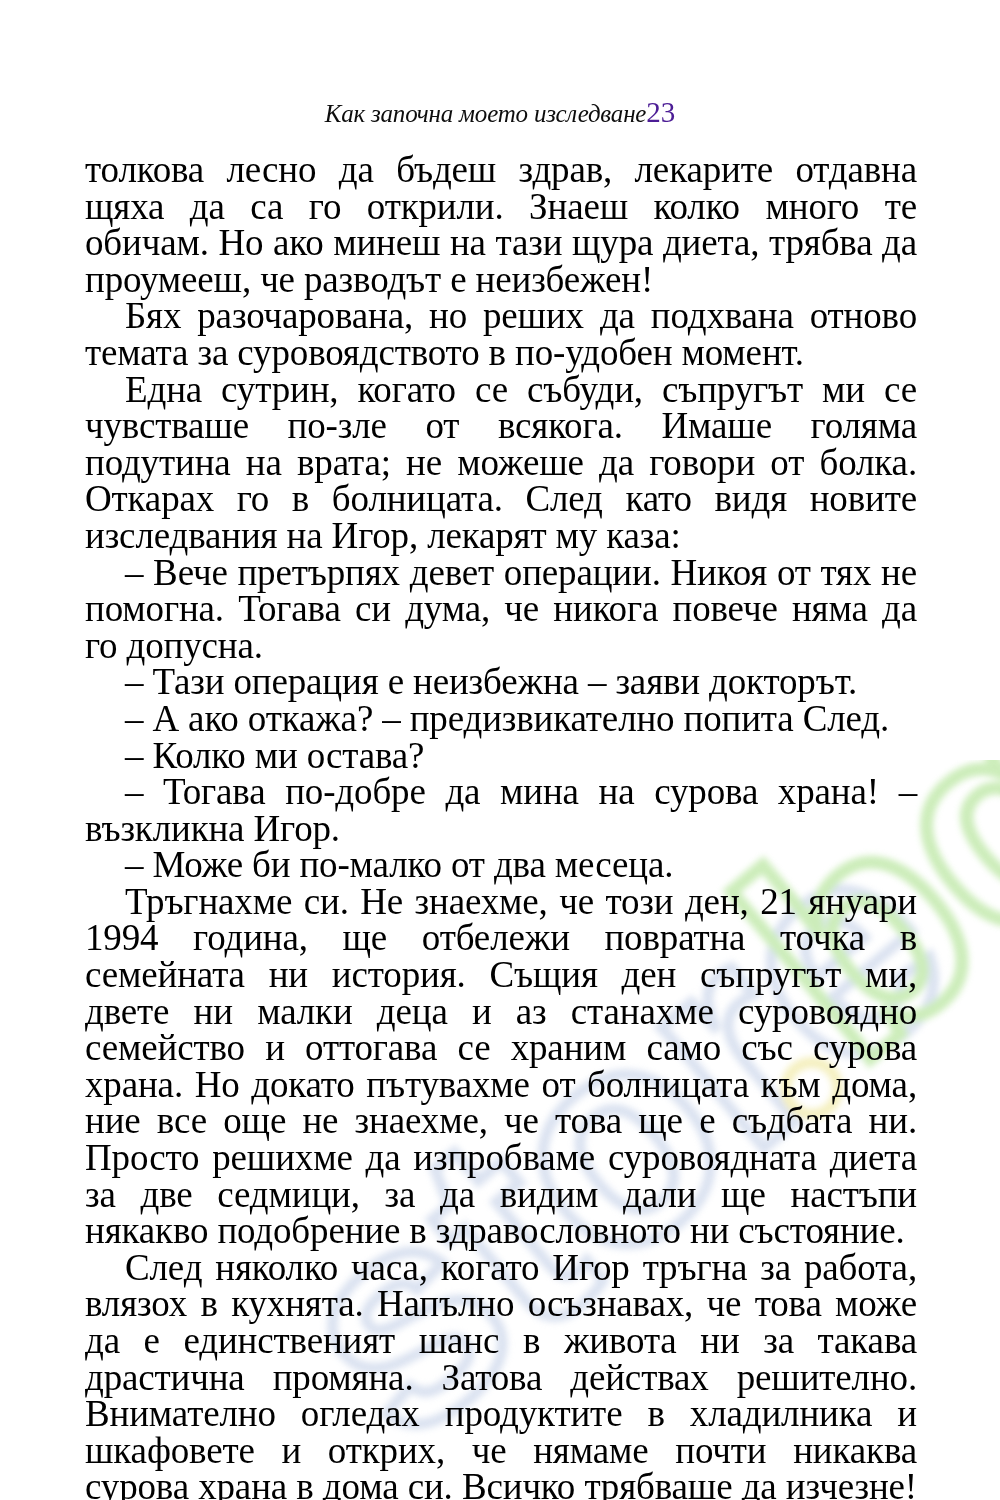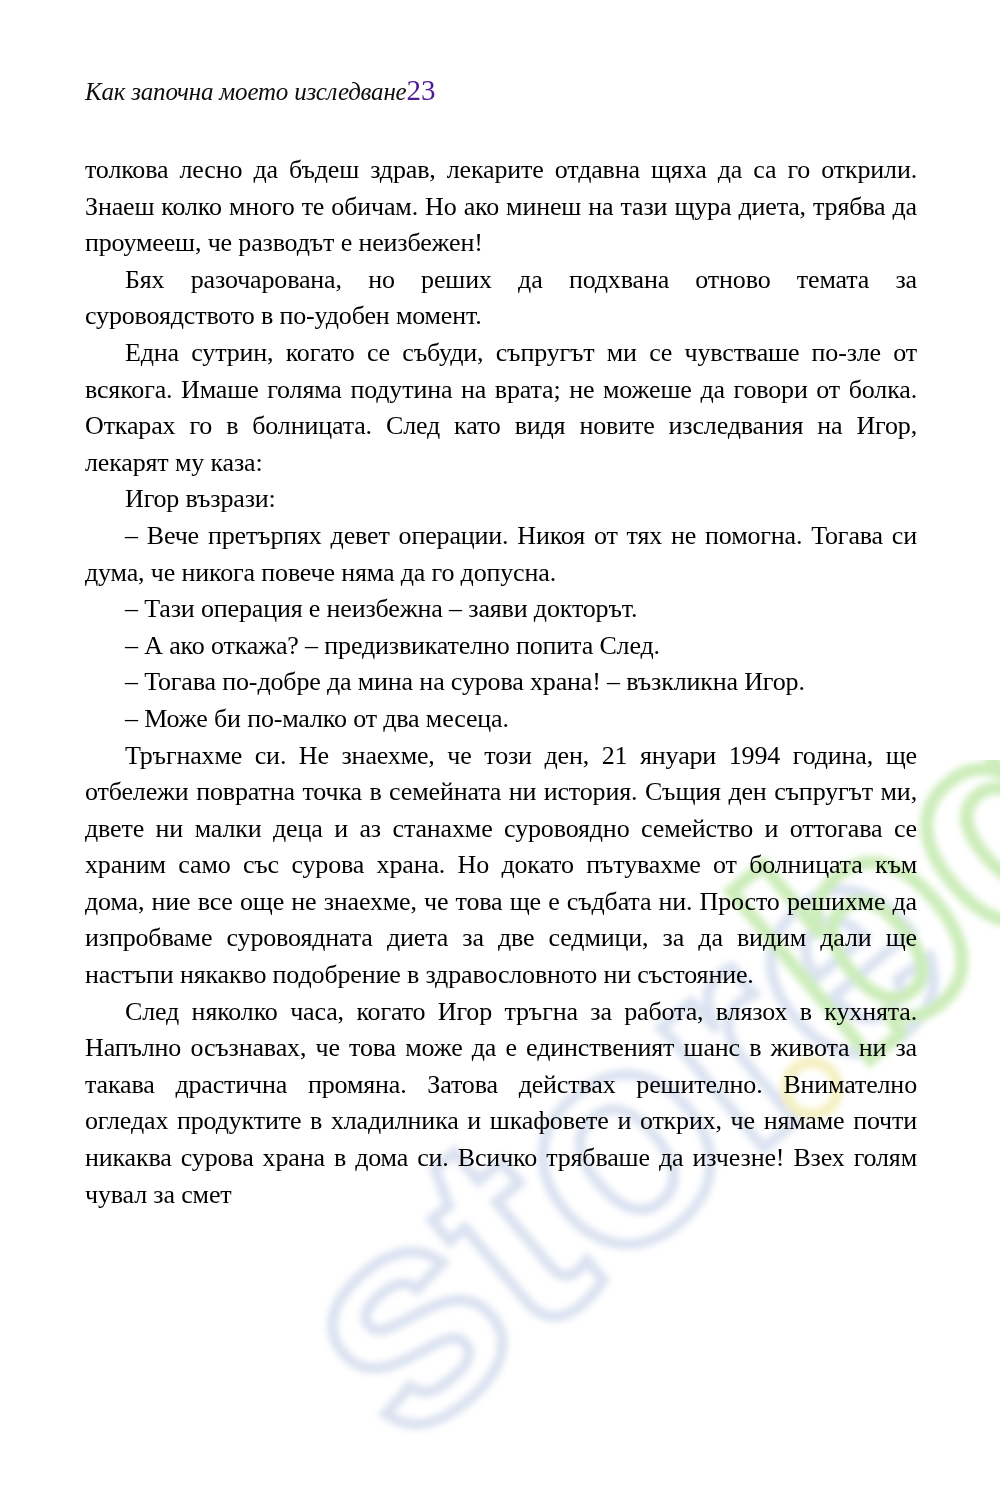--- a/index.html
+++ b/index.html
@@ -34,26 +34,26 @@
     top: 760px;
     width: 800px;
     height: 740px;
     opacity: 0.62;
   }
 
   
   #runhead {
     position: absolute;
     left: 85px;
-    top: 74px;
+    top: 96px;
     width: 830px;
     height: 40px;
     display: flex;
     align-items: baseline;
-    justify-content: flex-start;
+    justify-content: center;
     z-index: 3;
   }
   #runhead .rh-title {
     font-family: "Liberation Serif", "DejaVu Serif", serif;
     font-style: italic;
     font-size: 25px;
     letter-spacing: -0.2px;
     color: #0d0d0d;
     white-space: nowrap;
   }
@@ -67,21 +67,21 @@
   #bodyblock {
     position: absolute;
     left: 85px;
     top: 152px;
     width: 832px;
     z-index: 3;
   }
 
   .para {
     margin: 0;
-    font-size: 26px;
+    font-size: 37px;
     line-height: 36.6px;
     text-align: justify;
     text-justify: inter-word;
     letter-spacing: -0.15px;
     word-spacing: 0px;
     color: #000000;
     hyphens: manual;
   }
   .para.indent { text-indent: 40px; }
   .para.noindent { text-indent: 0; }
@@ -112,24 +112,24 @@
   <div id="runhead">
     <span class="rh-title">Как започна моето изследване</span>
     <span class="rh-folio">23</span>
   </div>
 
   <div id="bodyblock">
 
     <p class="para noindent">толкова лесно да бъдеш здрав, лекарите отдавна щяха да са го открили. Знаеш колко много те обичам. Но ако минеш на тази щура диета, трябва да проумееш, че разводът е неизбежен!</p>
     <p class="para indent">Бях разочарована, но реших да подхвана отново темата за суровоядството в по-удобен момент.</p>
     <p class="para indent">Една сутрин, когато се събуди, съпругът ми се чувстваше по-зле от всякога. Имаше голяма подутина на врата; не можеше да говори от болка. Откарах го в болницата. След като видя новите изследвания на Игор, лекарят му каза:</p>
-    <p class="para indent flush">Игор възрази:</p>
     <p class="para dlg">– Вече претърпях девет операции. Никоя от тях не помогна. Тогава си дума, че никога повече няма да го допусна.</p>
     <p class="para dlg flush">– Тази операция е неизбежна – заяви докторът.</p>
     <p class="para dlg flush">– А ако откажа? – предизвикателно попита След.</p>
+    <p class="para dlg flush">– Колко ми остава?</p>
     <p class="para dlg">– Тогава по-добре да мина на сурова храна! – възкликна Игор.</p>
     <p class="para dlg flush">– Може би по-малко от два месеца.</p>
     <p class="para indent">Тръгнахме си. Не знаехме, че този ден, 21 януари 1994 година, ще отбележи повратна точка в семейната ни история. Същия ден съпругът ми, двете ни малки деца и аз станахме суровоядно семейство и оттогава се храним само със сурова храна. Но докато пътувахме от болницата към дома, ние все още не знаехме, че това ще е съдбата ни. Просто решихме да изпробваме суровоядната диета за две седмици, за да видим дали ще настъпи някакво подобрение в здравословното ни състояние.</p>
     <p class="para indent">След няколко часа, когато Игор тръгна за работа, влязох в кухнята. Напълно осъзнавах, че това може да е единственият шанс в живота ни за такава драстична промяна. Затова действах решително. Внимателно огледах продуктите в хладилника и шкафовете и открих, че нямаме почти никаква сурова храна в дома си. Всичко трябваше да изчезне! Взех голям чувал за смет</p>
 
   </div>
 
 </div>
 
 </body></html>

